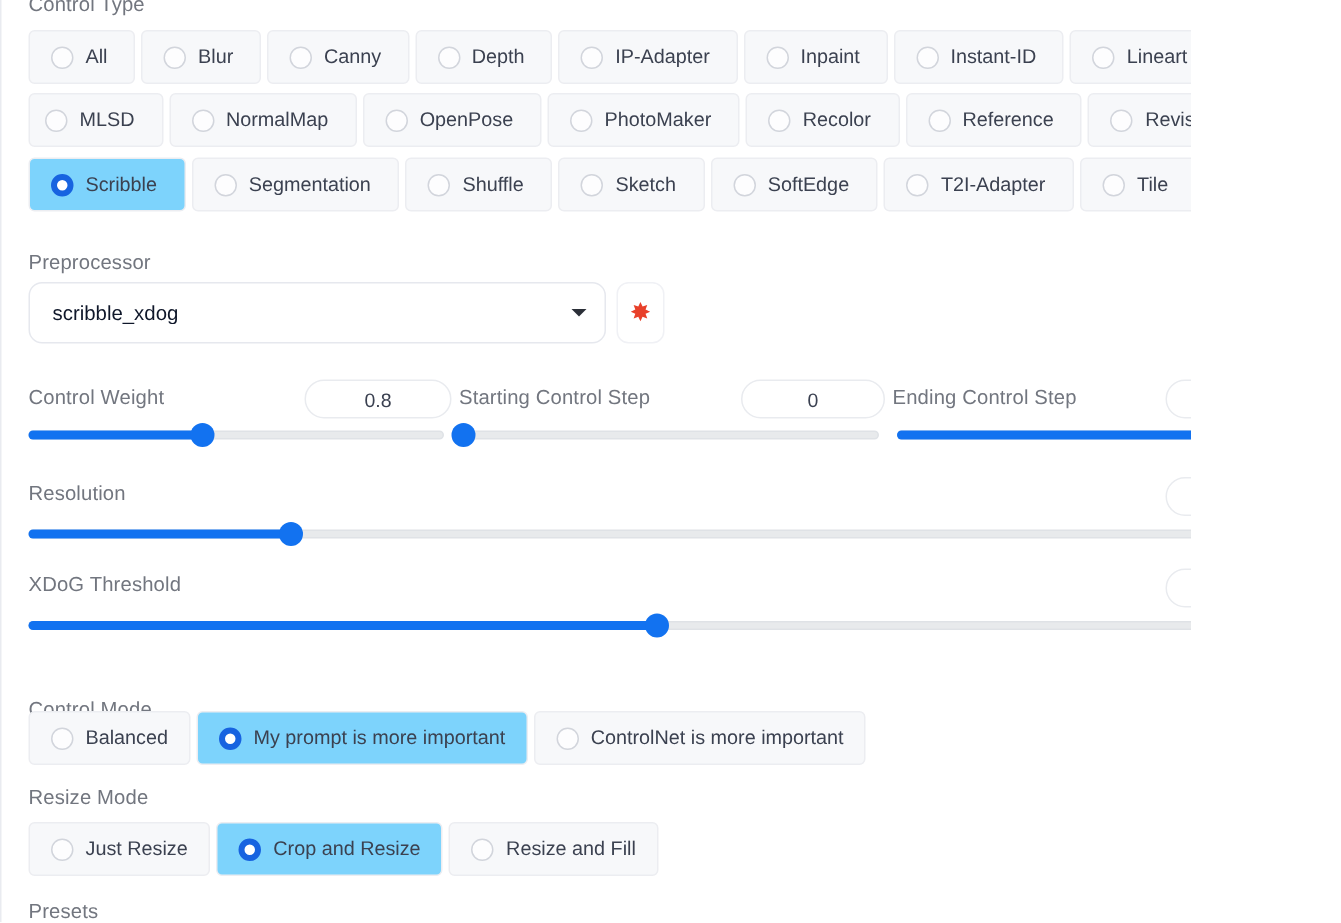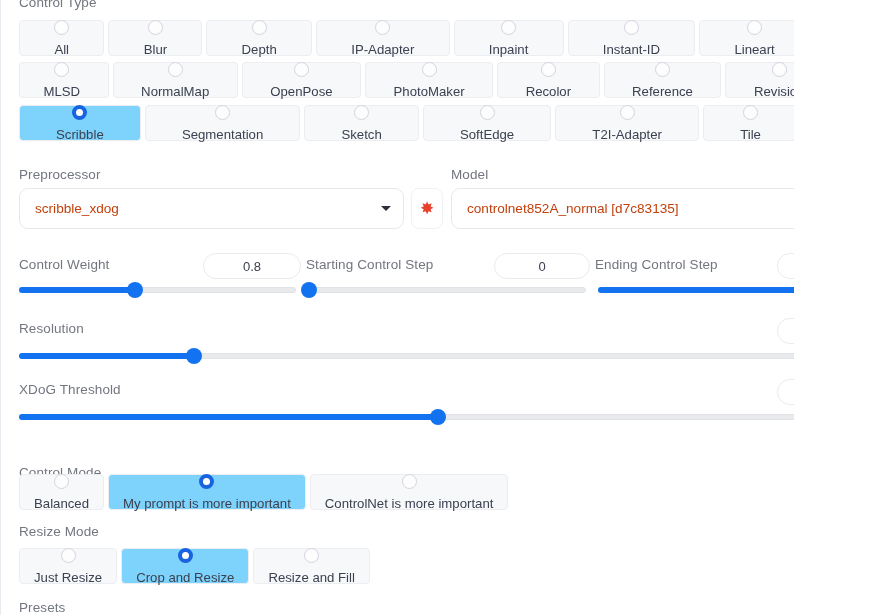--- a/index.html
+++ b/index.html
@@ -41,25 +41,23 @@
     gap: 4px;
     height: 36px;
   }
   .radio-pill {
     background: #f7f8fa;
     border: 1px solid #ecedf1;
     border-radius: 4px;
     height: 36px;
     display: flex;
     align-items: center;
-    justify-content: center;
     gap: 8px;
     padding: 0 14px;
     cursor: pointer;
-    flex-direction: column;
   }
   .radio-pill.sel { background: #7dd3fc; }
   .radio-dot {
     width: 15px; height: 15px;
     border-radius: 50%;
     border: 1.6px solid #d2d5dc;
     background: #fdfdfe;
     flex: 0 0 auto;
     position: relative;
   }
@@ -83,21 +81,21 @@
     border-radius: 9px;
     height: 41px;
     display: flex;
     align-items: center;
     padding: 0 12px 0 15px;
     cursor: pointer;
   }
   .dd-value {
     flex: 1 1 auto;
     font-size: 13.6px;
-    color: #c2410c;
+    color: #0f172a;
     white-space: nowrap;
     overflow: hidden;
   }
   .caret {
     width: 0; height: 0;
     border-left: 5px solid transparent;
     border-right: 5px solid transparent;
     border-top: 5.5px solid #2b2f38;
     margin-left: 8px;
     flex: 0 0 auto;
@@ -174,20 +172,24 @@
       <div class="radio-pill" style="flex: 1 1 auto;">
         <span class="radio-dot"></span>
         <span class="radio-text">All</span>
       </div>
       <div class="radio-pill" style="flex: 1 1 auto;">
         <span class="radio-dot"></span>
         <span class="radio-text">Blur</span>
       </div>
       <div class="radio-pill" style="flex: 1 1 auto;">
         <span class="radio-dot"></span>
+        <span class="radio-text">Canny</span>
+      </div>
+      <div class="radio-pill" style="flex: 1 1 auto;">
+        <span class="radio-dot"></span>
         <span class="radio-text">Depth</span>
       </div>
       <div class="radio-pill" style="flex: 1 1 auto;">
         <span class="radio-dot"></span>
         <span class="radio-text">IP-Adapter</span>
       </div>
       <div class="radio-pill" style="flex: 1 1 auto;">
         <span class="radio-dot"></span>
         <span class="radio-text">Inpaint</span>
       </div>
@@ -231,20 +233,24 @@
       </div>
     </div>
   <div class="radio-row" id="ct-row-2" style="left: 19px; top: 105px; width: 779px;">
       <div class="radio-pill sel" style="flex: 1 1 auto;">
         <span class="radio-dot on"></span>
         <span class="radio-text">Scribble</span>
       </div>
       <div class="radio-pill" style="flex: 1 1 auto;">
         <span class="radio-dot"></span>
         <span class="radio-text">Segmentation</span>
+      </div>
+      <div class="radio-pill" style="flex: 1 1 auto;">
+        <span class="radio-dot"></span>
+        <span class="radio-text">Shuffle</span>
       </div>
       <div class="radio-pill" style="flex: 1 1 auto;">
         <span class="radio-dot"></span>
         <span class="radio-text">Sketch</span>
       </div>
       <div class="radio-pill" style="flex: 1 1 auto;">
         <span class="radio-dot"></span>
         <span class="radio-text">SoftEdge</span>
       </div>
       <div class="radio-pill" style="flex: 1 1 auto;">
@@ -261,27 +267,20 @@
     <div class="dd-label group-label">Preprocessor</div>
     <div class="dd-box">
       <span class="dd-value">scribble_xdog</span>
       <span class="caret"></span>
     </div>
   </div>
   <div class="icon-btn" style="left:411px;top:188px;">
     <span class="boom">✸</span>
   </div>
 
-  <div class="dd-wrap" style="left:451px;top:167px;width:385px;">
-    <div class="dd-label group-label">Model</div>
-    <div class="dd-box">
-      <span class="dd-value">controlnet852A_normal [d7c83135]</span>
-      <span class="caret"></span>
-    </div>
-  </div>
   <div class="icon-btn" style="left:841px;top:188px;">
     <span class="refresh-chip">
       <svg width="13" height="13" viewBox="0 0 24 24" fill="none" stroke="#ffffff" stroke-width="2.4" stroke-linecap="round" stroke-linejoin="round" aria-hidden="true">
         <path d="M20 11a8 8 0 0 0-13.6-4.6L3 9"></path>
         <path d="M3 4v5h5"></path>
         <path d="M4 13a8 8 0 0 0 13.6 4.6L21 15"></path>
         <path d="M21 20v-5h-5"></path>
       </svg>
     </span>
   </div>

